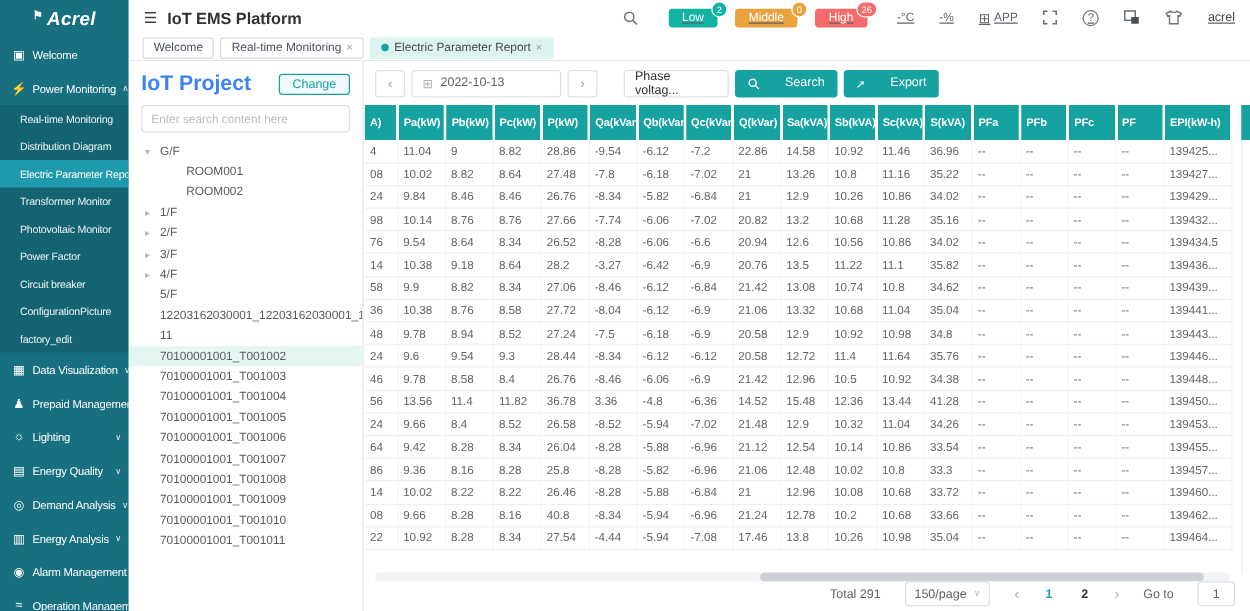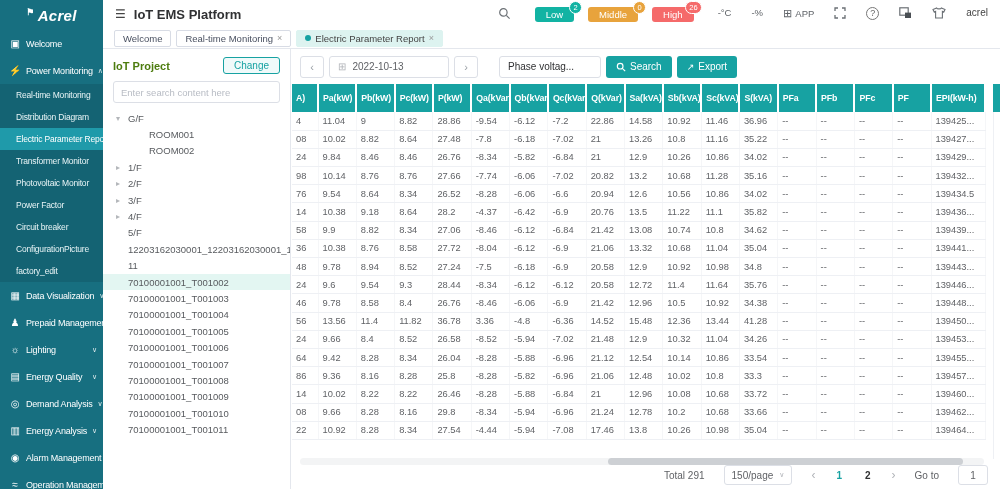--- a/index.html
+++ b/index.html
@@ -18,21 +18,21 @@
   .submenu { background:rgba(0,0,0,.10); }
   .submenu-item { height:22px; line-height:22px; padding-left:16px; font-size:8.5px; letter-spacing:-.2px;
                   cursor:pointer; white-space:nowrap; overflow:hidden; color:#e8f4f6; }
   .submenu-item.active { background:#1f9aaa; color:#fff; }
 
   
   .topbar { position:absolute; left:103px; top:0; right:0; height:28px; background:#fff;
             display:flex; align-items:center; gap:8px; padding:0 12px; }
   .hamburger { font-size:12px; color:#444; cursor:pointer; }
   .app-title { font-weight:bold; font-size:13px; color:#303133; }
-  .topbar-right { margin-left:auto; display:flex; align-items:flex-start; gap:20px; font-size:9.5px; color:#5f6368; }
+  .topbar-right { margin-left:auto; display:flex; align-items:center; gap:20px; font-size:9.5px; color:#5f6368;text-decoration:underline; }
   .badge { position:relative; color:#fff; font-size:9.5px; padding:2px 11px; border-radius:3px; cursor:pointer; }
   .badge-count { position:absolute; top:-6px; right:-8px; min-width:13px; height:13px; line-height:11px;
                  text-align:center; border-radius:8px; font-size:7.5px; padding:0 3px; color:#fff; border:1px solid #fff; }
   .qmark { width:13px; height:13px; border:1px solid #777; border-radius:50%; font-size:9px;
            display:flex; align-items:center; justify-content:center; color:#666; cursor:pointer; }
   .tr-glyph { font-size:11px; color:#5f6368; cursor:pointer; }
   .iconbtn { display:flex; align-items:center; gap:3px; cursor:pointer; }
   .username { font-size:10px; color:#444; cursor:pointer; }
 
   
@@ -41,21 +41,21 @@
   .tab { border:1px solid #d8dce5; border-radius:2px; padding:2px 8px; font-size:9.5px; color:#495060;
          display:flex; align-items:center; gap:4px; background:#fff; cursor:pointer; white-space:nowrap; }
   .tab.active { background:#ddf3f0; border-color:#ddf3f0; color:#444; }
   .tab-dot { width:6px; height:6px; border-radius:50%; background:#17a2a2; }
   .tab-x { color:#999; font-size:9px; }
 
   
   .project-panel { position:absolute; left:103px; top:49px; bottom:0; width:188px; background:#fff;
                    border-right:1px solid #e4e7ed; overflow:hidden; }
   .pp-head { display:flex; align-items:center; justify-content:space-between; padding:8px 10px 4px; }
-  .pp-title { font-size:11px; font-weight:bold; color:#4d7c0f; }
+  .pp-title { font-size:17px; font-weight:bold; color:#3b82f6; }
   .change-btn { border:1px solid #17a2a2; color:#17a2a2; background:#f0fafa; font-size:10px;
                 padding:2px 10px; border-radius:3px; cursor:pointer; }
   .pp-search { margin:3px 10px 7px; }
   .pp-search input { width:100%; height:22px; border:1px solid #dcdfe6; border-radius:3px;
                      font-size:9.5px; padding:0 7px; color:#606266; font-family:inherit; }
   .pp-search input::placeholder { color:#b8bcc4; }
   .tree { font-size:9.5px; color:#575a5e; }
   .tree-row { height:16.4px; display:flex; align-items:center; gap:3px; padding-left:13px;
               white-space:nowrap; overflow:hidden; cursor:pointer; }
   .tree-row.lvl2 { padding-left:34px; }
@@ -63,24 +63,24 @@
   .tree-arrow { width:9px; flex:none; font-size:8px; color:#b3b6ba; }
 
   
   .main { position:absolute; left:292px; top:49px; right:0; bottom:0; background:#fff; overflow:hidden; }
   .toolbar { height:35px; display:flex; align-items:center; gap:5px; padding:0 0 0 8px; }
   .nav-btn { width:24px; height:22px; border:1px solid #dcdfe6; border-radius:3px; background:#fff;
              display:flex; align-items:center; justify-content:center; color:#9aa0a6; font-size:11px; cursor:pointer; }
   .date-box { width:120px; height:22px; border:1px solid #dcdfe6; border-radius:3px; display:flex;
               align-items:center; gap:6px; padding:0 8px; font-size:10px; color:#606266; cursor:pointer; }
   .cal-glyph { color:#b0b3b8; font-size:10px; }
-  .filter-box { width:102px; height:22px; margin-left:16px; border:1px solid #dcdfe6; border-radius:3px;
+  .filter-box { width:84px; height:22px; margin-left:16px; border:1px solid #dcdfe6; border-radius:3px;
                 display:flex; align-items:center; padding:0 8px; font-size:10px; color:#303133; cursor:pointer; }
   .btn-teal { height:22px; background:#17a2a2; color:#fff; border:none; border-radius:3px; font-size:10px;
-              display:flex; align-items:center; gap:4px; padding:0 10px; cursor:pointer; font-family:inherit; }
+              display:flex; align-items:center; gap:20px; padding:0 10px; cursor:pointer; font-family:inherit; }
   .btn-teal .bt-glyph { font-size:9px; }
 
   table.report { width:calc(100% - 14px); border-collapse:collapse; table-layout:fixed; }
   .report th { background:#17a2a2; color:#fff; font-size:8.8px; font-weight:bold; text-align:left;
                padding:2px 4px; height:28px; vertical-align:middle; border-right:2px solid #fff;
                letter-spacing:-.1px; overflow:hidden; }
   .report th.col-first { border-left:none; }
   .report td { font-size:9.3px; color:#606266; padding:0 4px; height:18.2px; white-space:nowrap;
                overflow:hidden; border-bottom:1px solid #eef0f4; border-right:1px solid #f5f6f8; }
   .sliver { position:absolute; top:35px; right:0; width:7px; }
@@ -480,21 +480,21 @@
             <td>--</td>
             <td>--</td>
             <td>139434.5</td>
           </tr>
           <tr>
             <td class="col-first">14</td>
             <td>10.38</td>
             <td>9.18</td>
             <td>8.64</td>
             <td>28.2</td>
-            <td>-4.37</td>
+            <td>-3.27</td>
             <td>-6.42</td>
             <td>-6.9</td>
             <td>20.76</td>
             <td>13.5</td>
             <td>11.22</td>
             <td>11.1</td>
             <td>35.82</td>
             <td>--</td>
             <td>--</td>
             <td>--</td>
@@ -699,21 +699,21 @@
             <td>--</td>
             <td>--</td>
             <td>--</td>
             <td>139460...</td>
           </tr>
           <tr>
             <td class="col-first">08</td>
             <td>9.66</td>
             <td>8.28</td>
             <td>8.16</td>
-            <td>29.8</td>
+            <td>40.8</td>
             <td>-8.34</td>
             <td>-5.94</td>
             <td>-6.96</td>
             <td>21.24</td>
             <td>12.78</td>
             <td>10.2</td>
             <td>10.68</td>
             <td>33.66</td>
             <td>--</td>
             <td>--</td>

